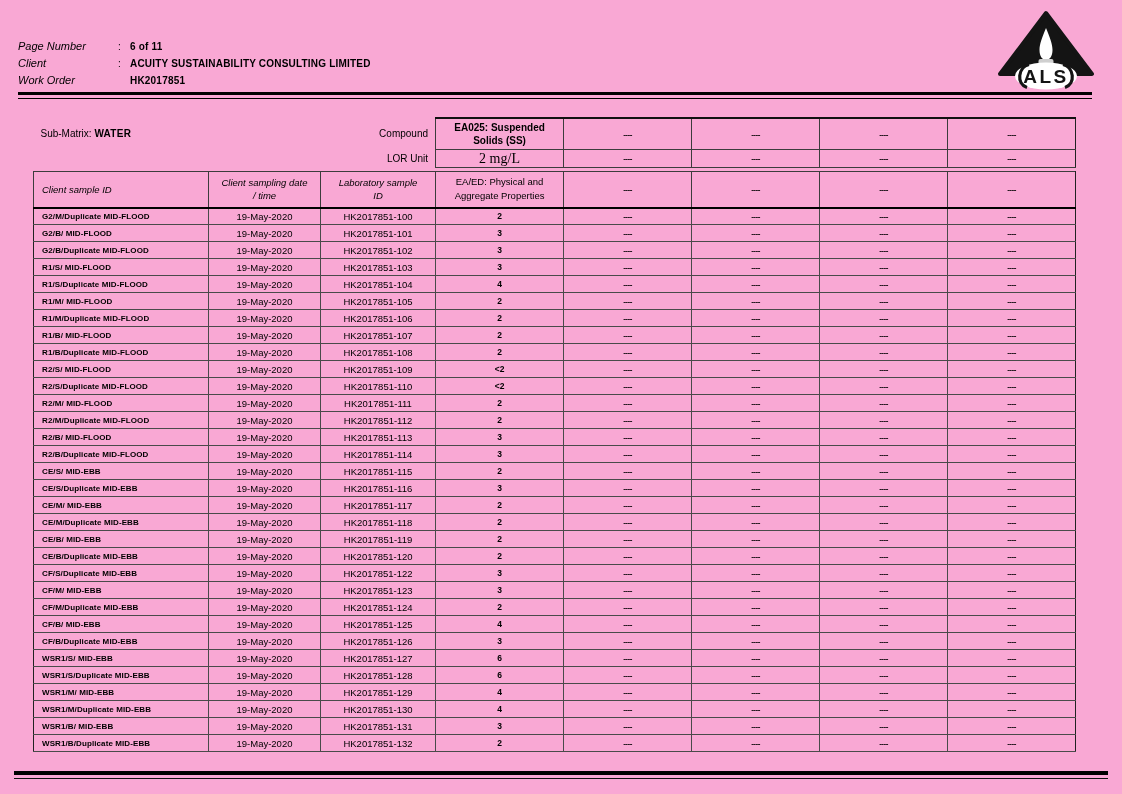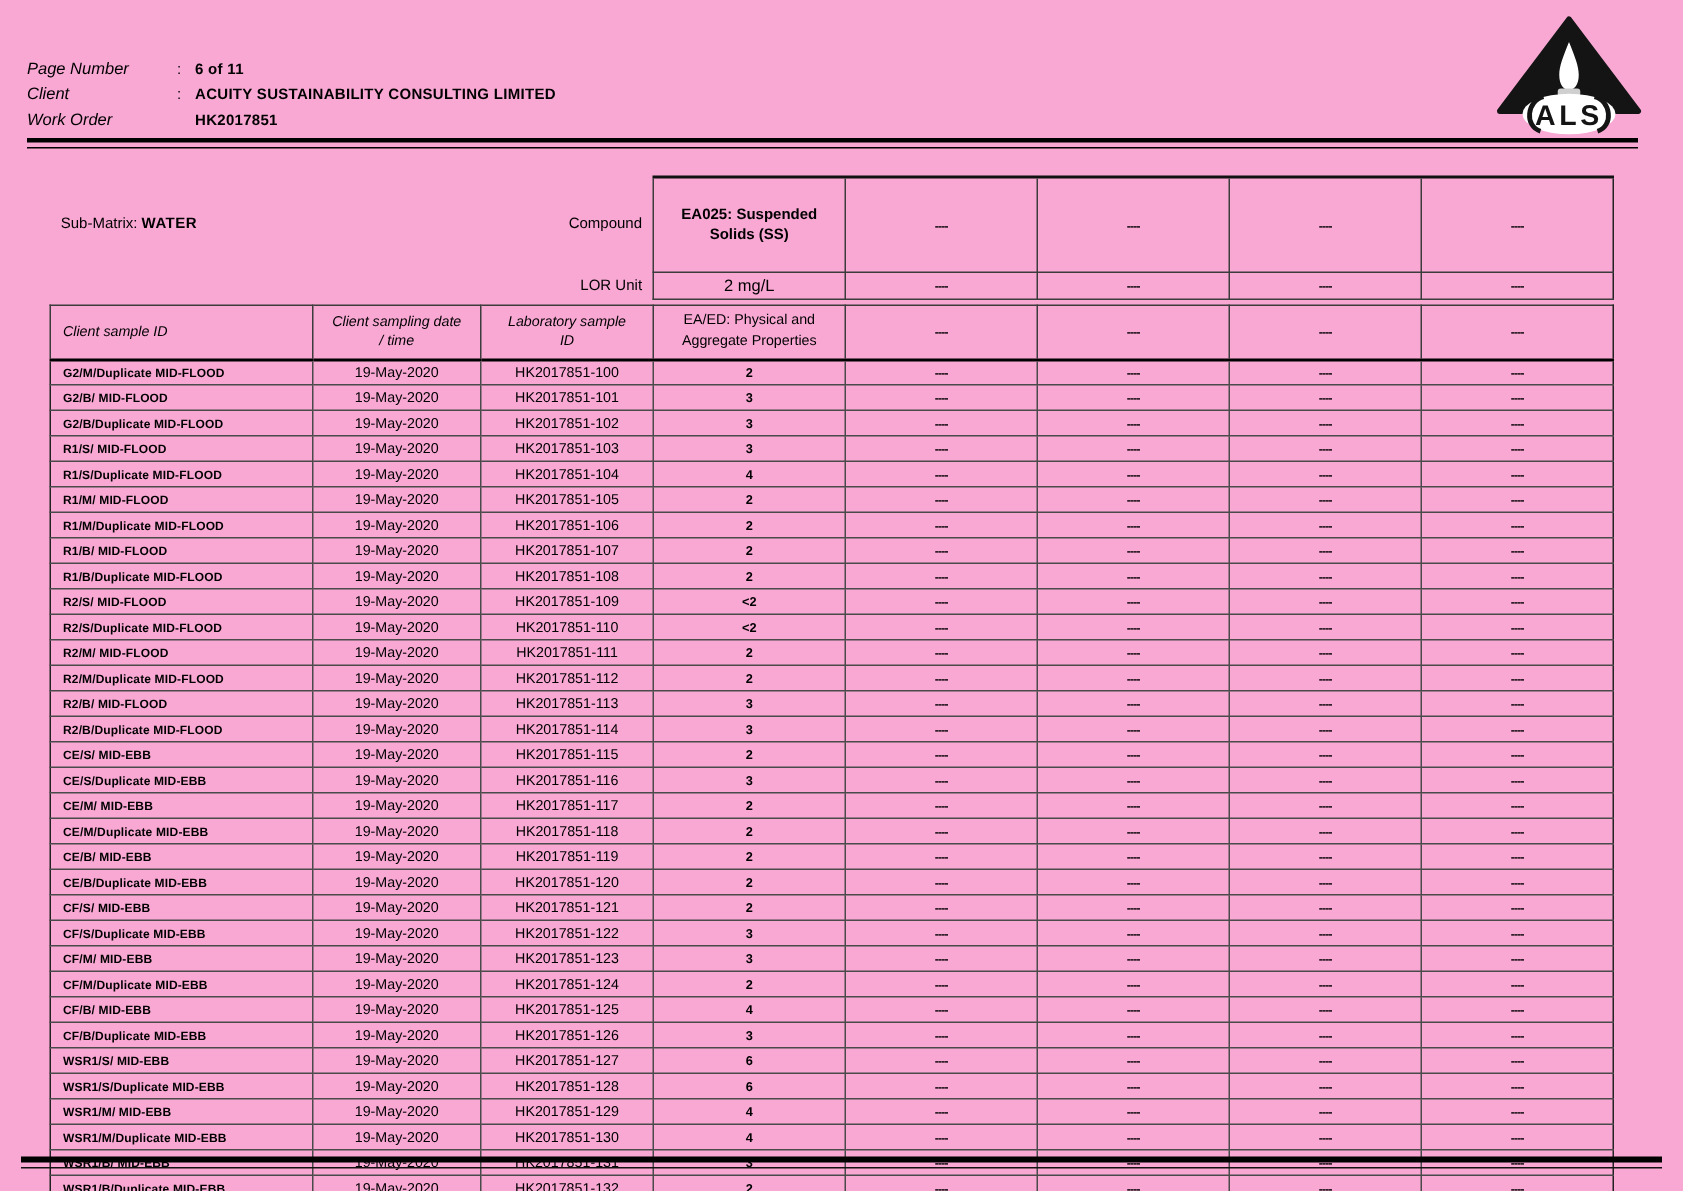--- a/index.html
+++ b/index.html
@@ -40,22 +40,22 @@
   tr.rowA td.box:last-child, tr.rowB td.box:last-child, tr.rowC td:last-child{border-right:1.5px solid #222;}
 
   .nobox{border:none;text-align:left;}
   .flexcell{display:flex;justify-content:space-between;align-items:flex-start;height:100%;
             padding:0 7px 0 7px;box-sizing:border-box;}
   .submatrix{font-size:10px;}
   .submatrix b{letter-spacing:.3px;}
   .it-label{font-size:10px;text-align:right;display:block;padding-right:7px;}
 
   .analyte-name{font-weight:bold;font-size:10px;line-height:13px;white-space:normal;
-                padding:18px 6px;}
-  .lor-cell{font-size:11px;}
+                padding:2px 6px;}
+  .lor-cell{font-size:14px;font-family:Liberation Serif, serif;}
   .method-cell{font-size:9.5px;line-height:14px;white-space:normal;padding:0 6px;}
   .colhead{font-style:italic;font-size:9.5px;line-height:13px;white-space:normal;}
   .colhead-left{text-align:left;padding-left:8px;}
 
   .dash{font-weight:bold;font-size:8px;letter-spacing:-.5px;}
   .c-id{text-align:left;padding-left:8px;font-weight:bold;font-size:8px;letter-spacing:.1px;}
   .c-date{font-size:9.5px;}
   .c-lab{font-size:9.5px;}
   .c-val{font-weight:bold;font-size:8.5px;}
 </style>
@@ -362,30 +362,20 @@
       <td class="c-id">CE/B/Duplicate MID-EBB</td>
       <td class="c-date">19-May-2020</td>
       <td class="c-lab">HK2017851-120</td>
       <td class="c-val">2</td>
       <td class="dash">----</td>
       <td class="dash">----</td>
       <td class="dash">----</td>
       <td class="dash">----</td>
     </tr>
           <tr class="dataRow">
-      <td class="c-id">CF/S/ MID-EBB</td>
-      <td class="c-date">19-May-2020</td>
-      <td class="c-lab">HK2017851-121</td>
-      <td class="c-val">2</td>
-      <td class="dash">----</td>
-      <td class="dash">----</td>
-      <td class="dash">----</td>
-      <td class="dash">----</td>
-    </tr>
-          <tr class="dataRow">
       <td class="c-id">CF/S/Duplicate MID-EBB</td>
       <td class="c-date">19-May-2020</td>
       <td class="c-lab">HK2017851-122</td>
       <td class="c-val">3</td>
       <td class="dash">----</td>
       <td class="dash">----</td>
       <td class="dash">----</td>
       <td class="dash">----</td>
     </tr>
           <tr class="dataRow">

